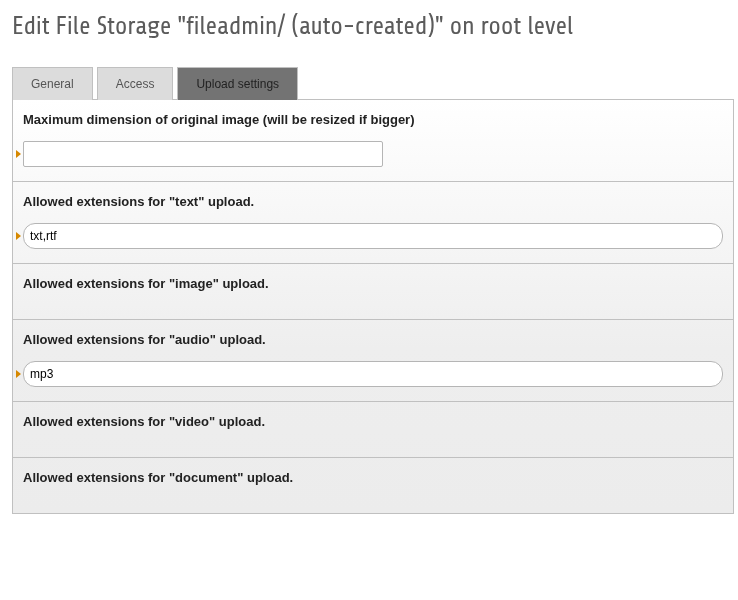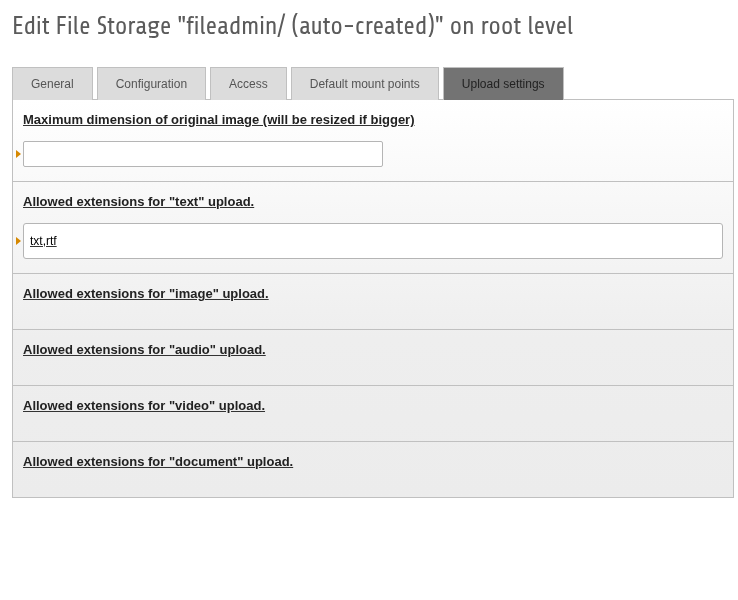--- a/index.html
+++ b/index.html
@@ -44,21 +44,20 @@
     }
     .panel {
       border: 1px solid #c0c0c0;
       background: linear-gradient(to bottom, #ffffff 0%, #eeeeee 60%, #ececec 100%);
       margin-left: 8px;
     }
     .section {
       border-bottom: 1px solid #c0c0c0;
       padding: 12px 10px 14px 10px;
       position: relative;
-      text-decoration: underline;
     }
     .section:last-child {
       border-bottom: none;
     }
     .section-label {
       font-weight: bold;
       font-size: 13px;
       color: #222;
       margin-bottom: 14px;
       display: block;
@@ -82,38 +81,36 @@
       width: 360px;
       height: 26px;
       border: 1px solid #b5b5b5;
       border-radius: 2px;
       padding: 2px 6px;
       font-size: 12px;
       background: #fff;
     }
     .text-input-full {
       width: 100%;
-      height: 36px;
+      height: 26px;
       border: 1px solid #b5b5b5;
-      border-radius: 3px;
+      border-radius: 12px;
       padding: 2px 6px;
       font-size: 12px;
       background: #fff;
     }
   </style>
 </head>
 <body>
 
 <h1 class="page-title">Edit File Storage "fileadmin/ (auto-created)" on root level</h1>
 
 <div class="tabs">
   <div class="tab">General</div>
-  <div class="tab">Configuration</div>
   <div class="tab">Access</div>
-  <div class="tab">Default mount points</div>
   <div class="tab active">Upload settings</div>
 </div>
 
 <div class="panel">
 
   <div class="section">
     <label class="section-label">Maximum dimension of original image (will be resized if bigger)</label>
     <div class="input-wrap">
       <span class="marker"></span>
       <input type="text" class="text-input-short" value="" style="">
@@ -127,20 +124,24 @@
       <input type="text" class="text-input-full" value="txt,rtf" style="">
     </div>
   </div>
 
   <div class="section">
     <label class="section-label">Allowed extensions for "image" upload.</label>
   </div>
 
   <div class="section">
     <label class="section-label">Allowed extensions for "audio" upload.</label>
+    <div class="input-wrap">
+      <span class="marker"></span>
+      <input type="text" class="text-input-full" value="mp3" style="">
+    </div>
   </div>
 
   <div class="section">
     <label class="section-label">Allowed extensions for "video" upload.</label>
   </div>
 
   <div class="section">
     <label class="section-label">Allowed extensions for "document" upload.</label>
   </div>
 

